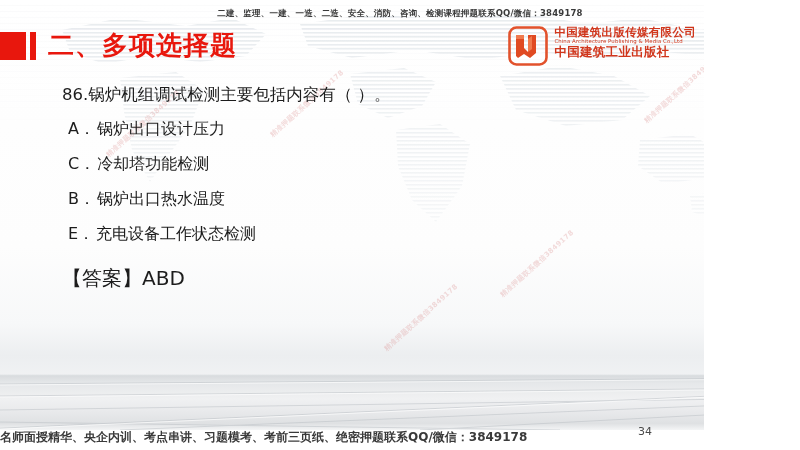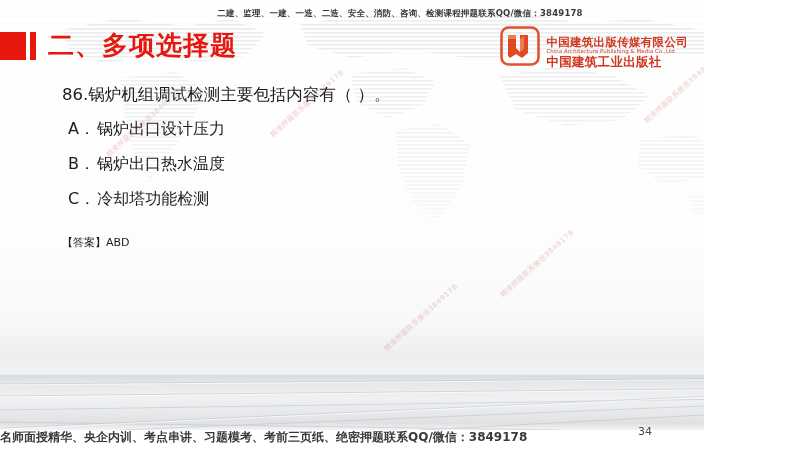--- a/index.html
+++ b/index.html
@@ -115,24 +115,24 @@
     font-weight: bold;
     color: #e8170d;
     letter-spacing: 1px;
     line-height: 30px;
     white-space: nowrap;
   }
 
   
   .logo {
     position: absolute;
-    right: 16px;
+    right: 8px;
     top: 26px;
     display: flex;
-    align-items: flex-end;
+    align-items: flex-start;
     gap: 6px;
   }
   .logo-mark { flex: none; }
   .logo-text { line-height: 1.05; }
   .logo-cn1 {
     font-size: 11.5px;
     font-weight: bold;
     color: #d0361c;
     letter-spacing: .3px;
     white-space: nowrap;
@@ -170,21 +170,21 @@
   }
   .option {
     font-size: 16px;
     color: #1c1c1c;
     line-height: 22px;
     margin: 0 0 13px 6px;
     white-space: nowrap;
   }
   .option .opt-letter { margin-right: 2px; }
   .answer-line {
-    font-size: 11px;
+    font-size: 20px;
     color: #1c1c1c;
     line-height: 22px;
     margin: 0 0 14px 0;
     white-space: nowrap;
   }
   .gap { height: 9px; }
 
   
   .wm {
     position: absolute;
@@ -286,24 +286,27 @@
   <div class="wm" style="left:642px; top:118px;">精准押题联系微信3849178</div>
   <div class="wm" style="left:382px; top:346px;">精准押题联系微信3849178</div>
 
   <div class="content">
     <div class="question">86.锅炉机组调试检测主要包括内容有（ ）。</div>
 
     <div class="option">
       <span class="opt-letter">A．</span><span>锅炉出口设计压力</span>
     </div>
     <div class="option">
+      <span class="opt-letter">C．</span><span>冷却塔功能检测</span>
+    </div>
+    <div class="option">
       <span class="opt-letter">B．</span><span>锅炉出口热水温度</span>
     </div>
     <div class="option">
-      <span class="opt-letter">C．</span><span>冷却塔功能检测</span>
+      <span class="opt-letter">E．</span><span>充电设备工作状态检测</span>
     </div>
 
     <div class="gap"></div>
 
     <div class="answer-line">【答案】ABD</div>
   </div>
 
   <div class="floor-top-edge"></div>
   <div class="floor"></div>
   <div class="floor-lines">

